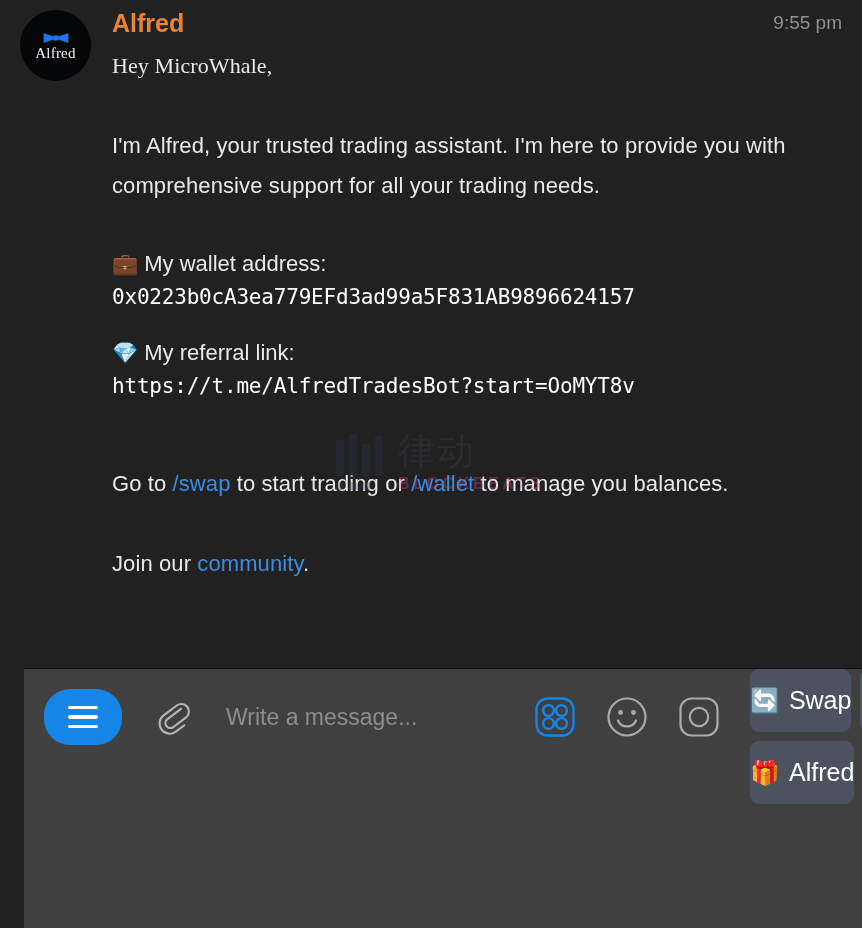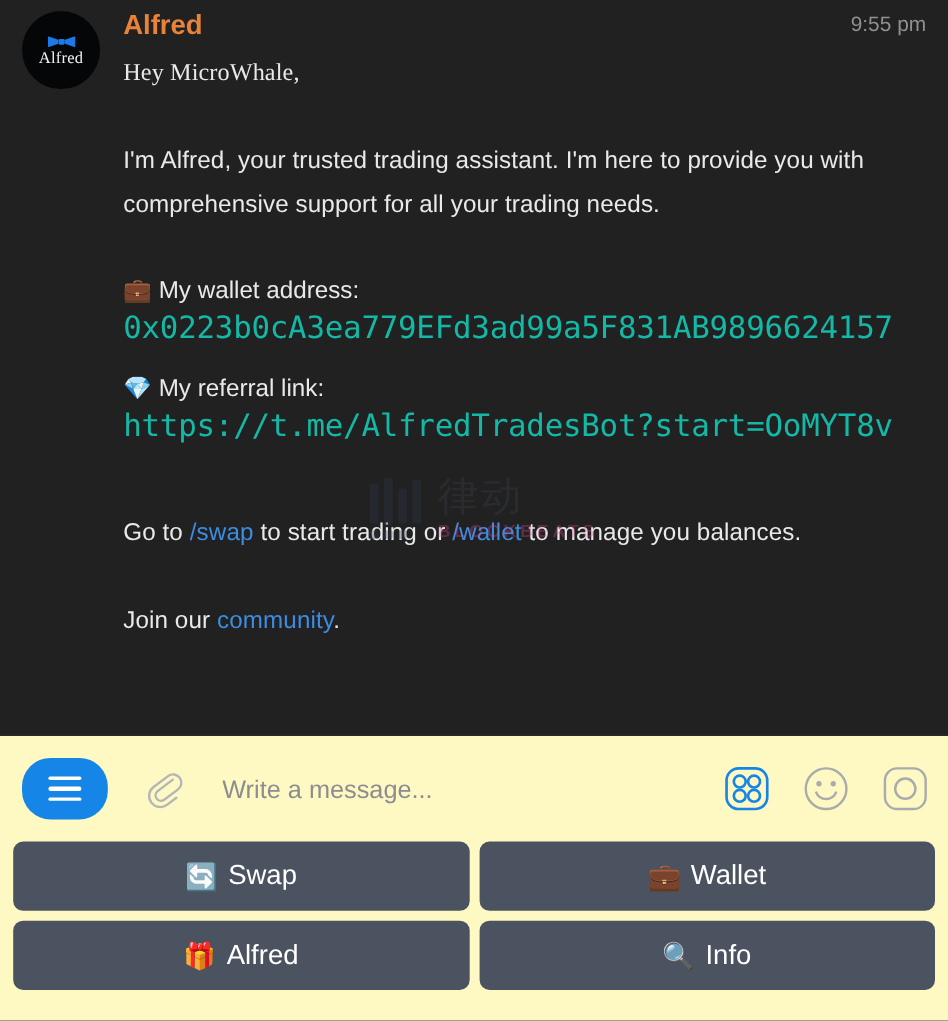--- a/index.html
+++ b/index.html
@@ -83,23 +83,23 @@
     line-height: 40px;
     color: #e8e9ea;
     letter-spacing: 0.1px;
   }
   .para { margin-top: 0; font-family: Liberation Serif, serif; }
   .gap { height: 40px; }
   .gap-sm { height: 22px; }
 
   .mono {
     font-family: "DejaVu Sans Mono", "Liberation Mono", monospace;
-    font-size: 28px;
+    font-size: 21px;
     line-height: 31px;
-    color: #14b8a6;
+    color: #ffffff;
     letter-spacing: -0.2px;
     word-break: break-all;
   }
   .label-line {
     font-size: 22px;
     line-height: 35px;
     color: #e8e9ea;
   }
   .emoji {
     font-family: "DejaVu Sans", sans-serif;
@@ -140,25 +140,26 @@
     font-size: 16px;
     font-weight: bold;
     color: #ec4899;
     letter-spacing: 3.6px;
     line-height: 18px;
   }
 
   
   .composer {
     flex: 1;
-    background: #fef9c3;
+    background: #404040;
     border-top: 1px solid #121212;
     display: flex;
-    flex-direction: column;
+    flex-direction: row;
     padding: 0;
+    margin-left: 24px;
   }
 
   .input-row {
     height: 96px;
     display: flex;
     align-items: center;
     padding: 0 16px 0 20px;
   }
 
   .menu-btn {

